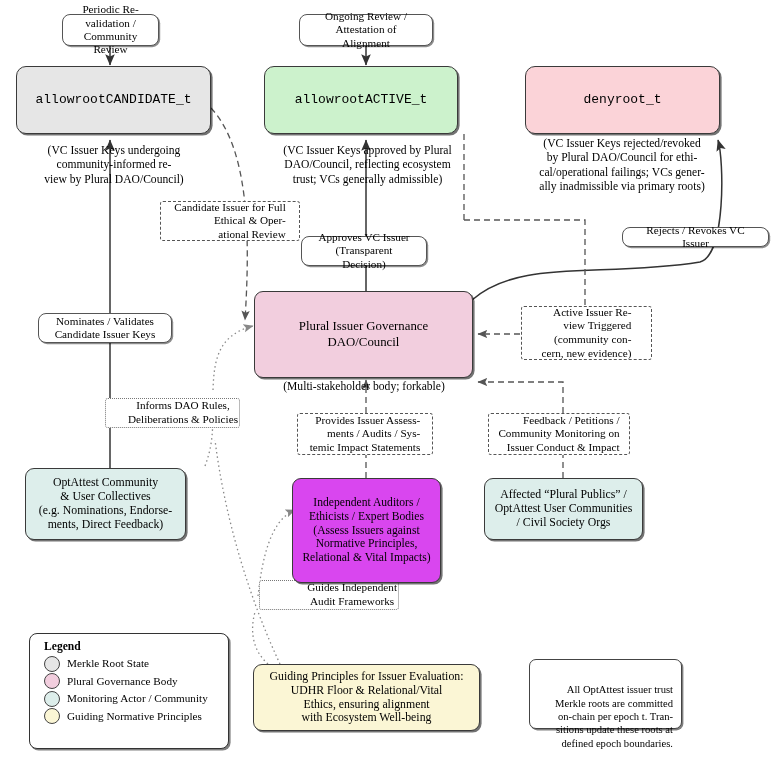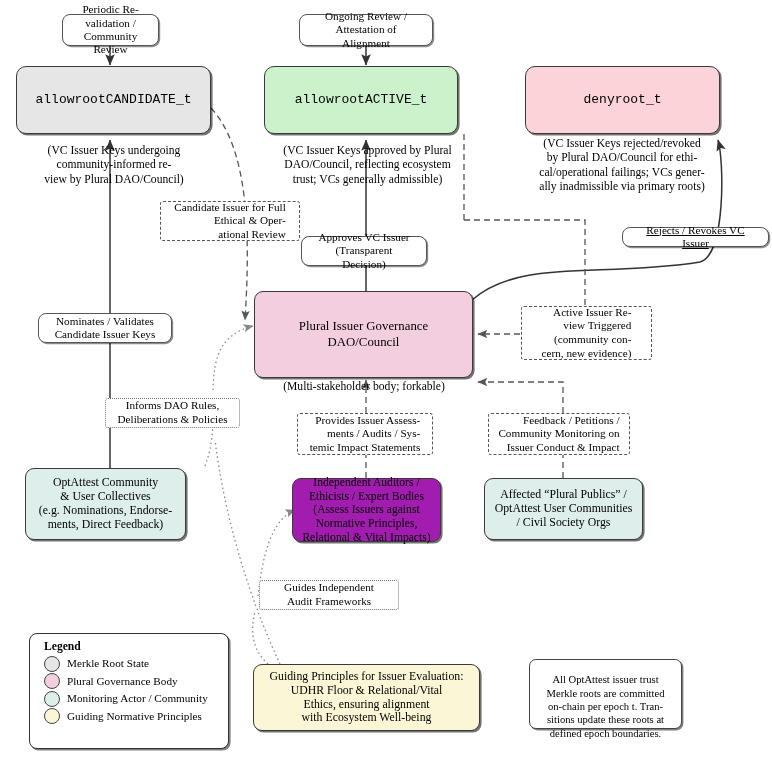--- a/index.html
+++ b/index.html
@@ -34,33 +34,33 @@
     box-shadow:1.2px 1.2px 0 rgba(0,0,0,0.45);
   }
   .lbl-dashed{
     position:absolute;box-sizing:border-box;
     display:flex;align-items:center;justify-content:center;text-align:right;
     border:1.1px dashed #555;border-radius:3px;background:#fff;
     font-size:11.2px;line-height:1.22;padding:2px 5px;white-space:pre-line;
   }
   .lbl-dotted{
     position:absolute;box-sizing:border-box;
-    display:flex;align-items:center;justify-content:center;text-align:center;
+    display:flex;align-items:center;justify-content:flex-end;text-align:center;
     border:1.1px dotted #777;border-radius:3px;background:#fff;
     font-size:11.2px;line-height:1.22;padding:2px 1px;white-space:pre-line;
   }
   .caption{
     position:absolute;text-align:center;font-size:11.6px;line-height:1.24;
     white-space:pre-line;color:#000;
   }
 
   .note{
     position:absolute;box-sizing:border-box;
     border:1.2px solid #444;border-radius:7px;background:#fff;
-    font-size:10.6px;line-height:1.26;padding:0 8px;text-align:center;
+    font-size:10.6px;line-height:1.26;padding:10px 8px;text-align:right;
     white-space:pre-line;
     box-shadow:1.4px 1.4px 0 rgba(0,0,0,0.5);
   }
 
   #legend{
     position:absolute;left:29px;top:633px;width:200px;height:116px;
     box-sizing:border-box;border:1.3px solid #333;border-radius:8px;background:#fff;
     padding:6px 12px;box-shadow:1.6px 1.6px 0 rgba(0,0,0,0.5);
   }
   #legend .title{font-weight:bold;font-size:11.6px;margin:0 0 2px 2px;}
@@ -154,21 +154,21 @@
     <span>Candidate Issuer for Full
 Ethical &amp; Oper-
 ational Review</span>
   </div>
 
   <div class="pill" style="left:301px;top:236px;width:126px;height:30px;">
     <span>Approves VC Issuer
 (Transparent Decision)</span>
   </div>
 
-  <div class="pill" style="left:622px;top:227px;width:147px;height:20px;text-decoration:underline;">
+  <div class="pill" style="left:622px;top:227px;width:147px;height:20px;">
     <span>Rejects / Revokes VC Issuer</span>
   </div>
 
   <div class="pill" style="left:38px;top:313px;width:134px;height:30px;">
     <span>Nominates / Validates
 Candidate Issuer Keys</span>
   </div>
 
   <div class="lbl-dashed" style="left:521px;top:306px;width:131px;height:54px;">
     <span>Active Issuer Re-
@@ -205,21 +205,21 @@
   </div>
   <div class="caption" style="left:254px;top:380px;width:220px;">(Multi-stakeholder body; forkable)</div>
 
   <div class="node" style="left:25px;top:468px;width:161px;height:72px;background:#ddeeeb;font-size:11.8px;">
     <span class="inner">OptAttest Community
 &amp; User Collectives
 (e.g. Nominations, Endorse-
 ments, Direct Feedback)</span>
   </div>
 
-  <div class="node" style="left:292px;top:478px;width:149px;height:64px;background:#a21caf;font-size:11.6px;">
+  <div class="node" style="left:292px;top:478px;width:149px;height:105px;background:#d946ef;font-size:11.6px;">
     <span class="inner">Independent Auditors /
 Ethicists / Expert Bodies
 (Assess Issuers against
 Normative Principles,
 Relational &amp; Vital Impacts)</span>
   </div>
 
   <div class="node" style="left:484px;top:478px;width:159px;height:62px;background:#ddeeeb;font-size:11.8px;">
     <span class="inner">Affected “Plural Publics” /
 OptAttest User Communities

